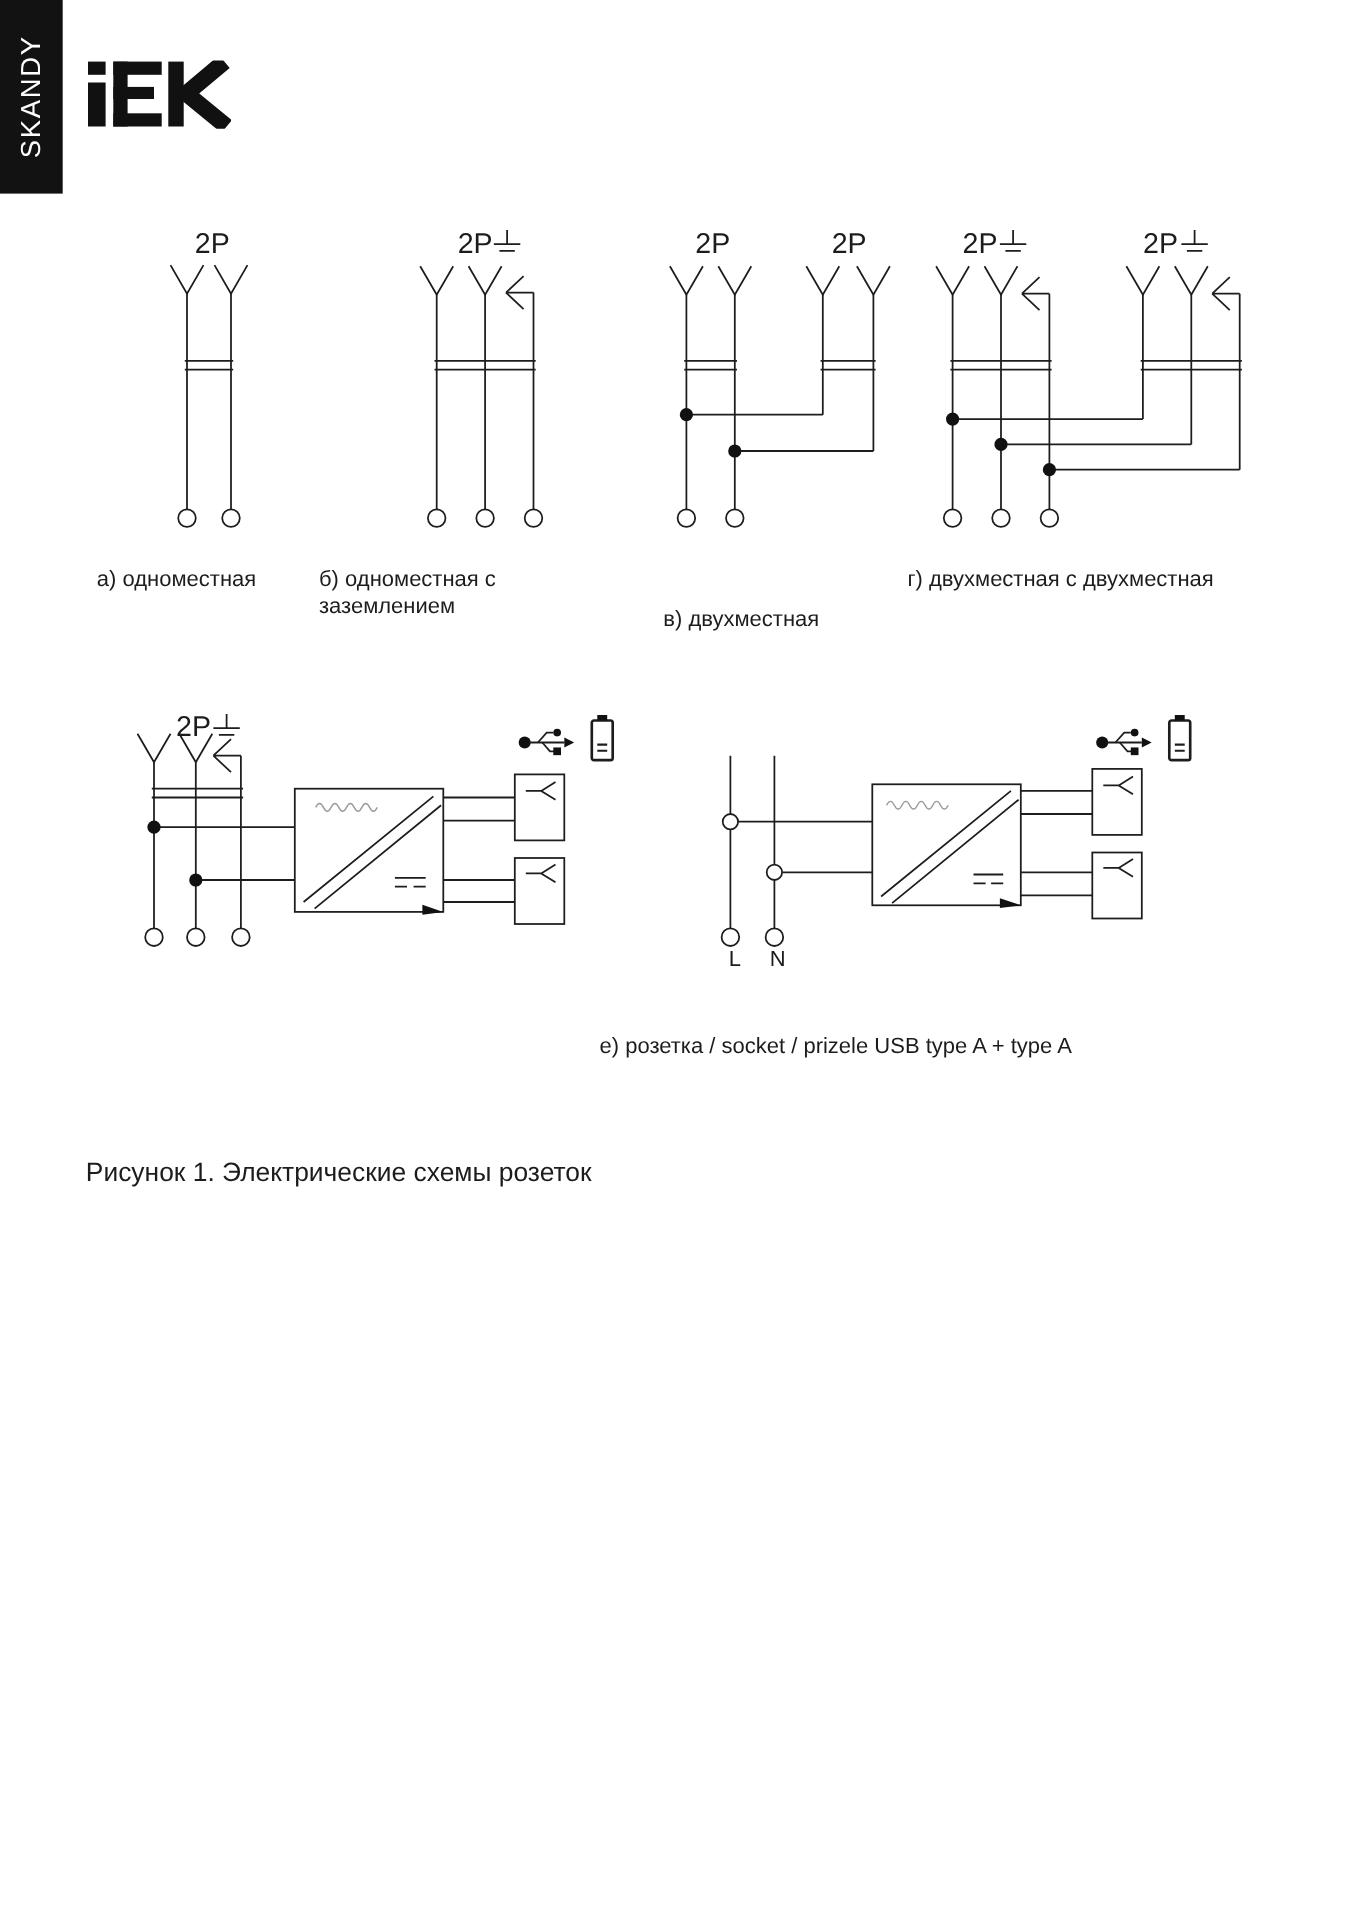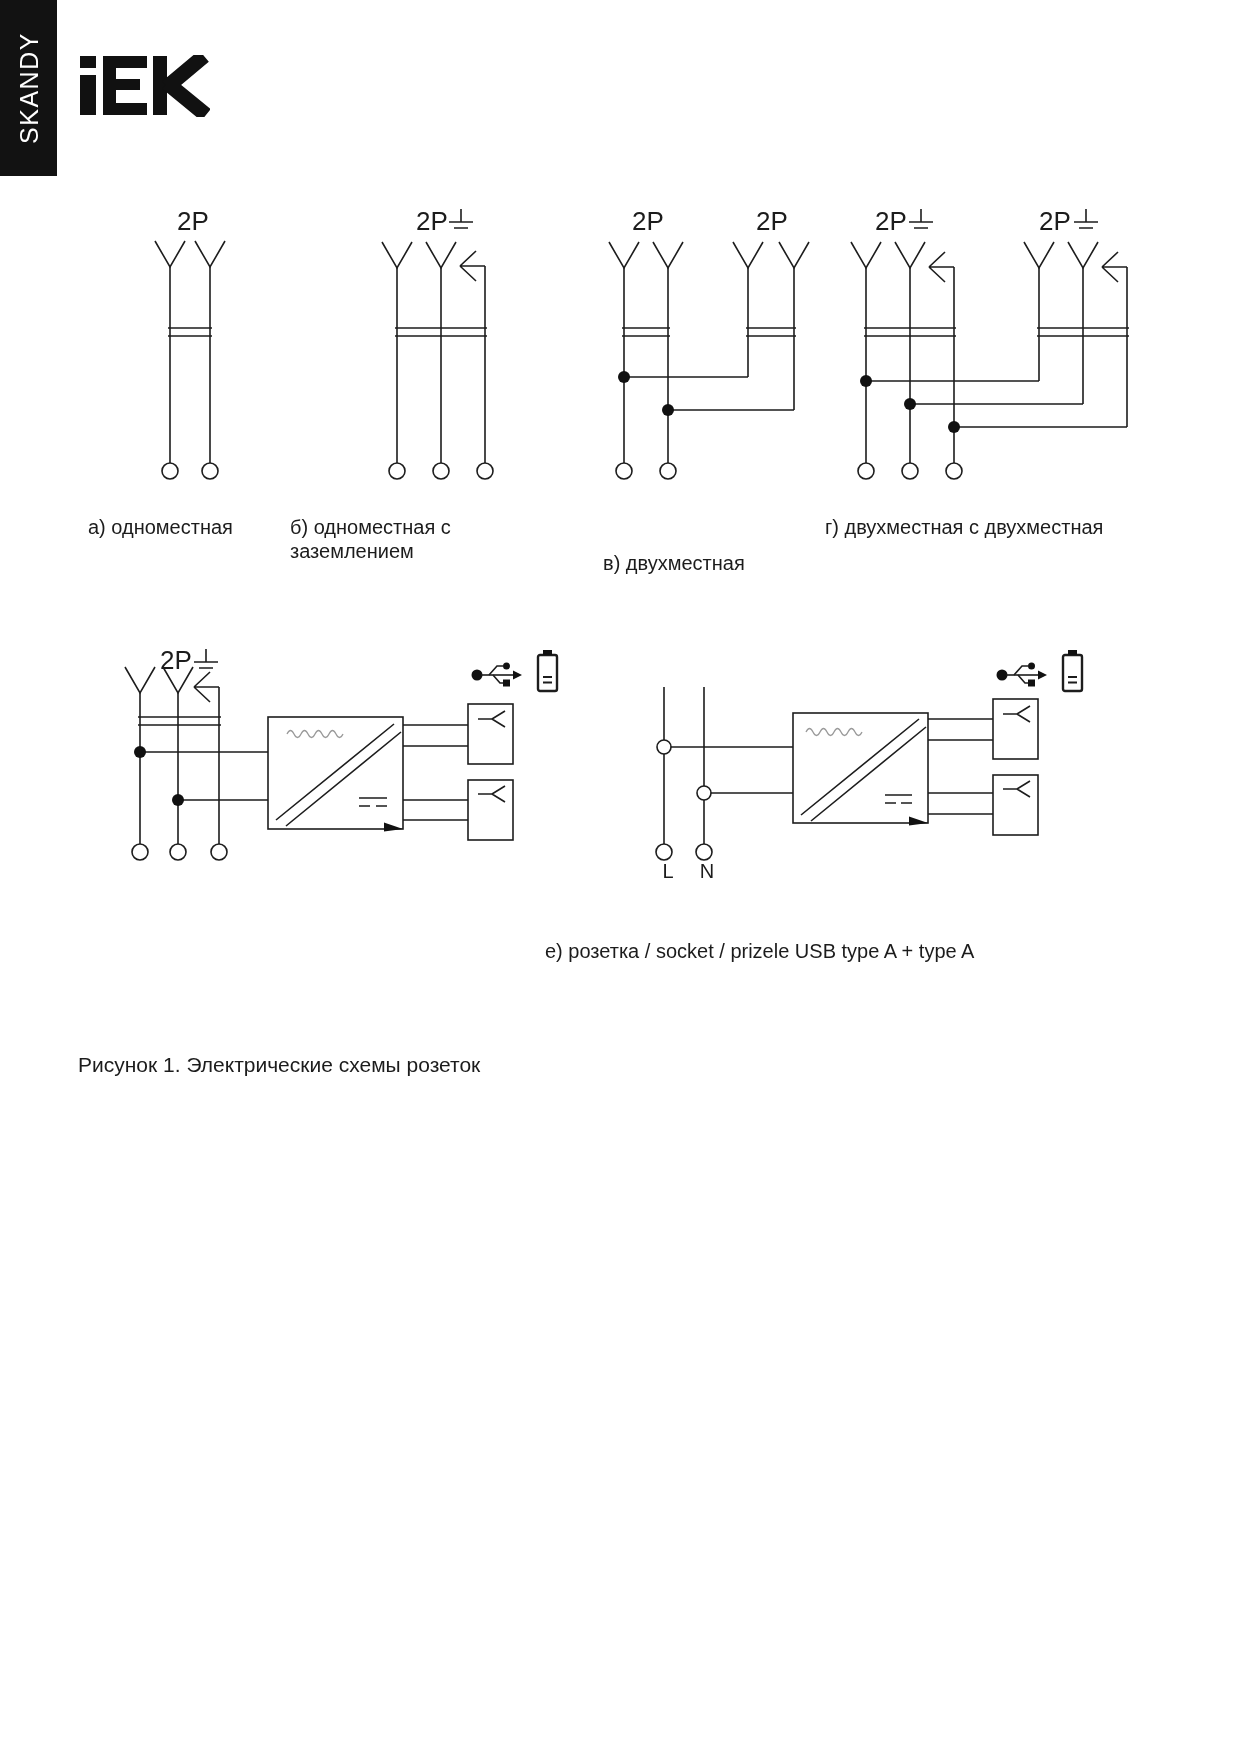--- a/index.html
+++ b/index.html
@@ -11,21 +11,21 @@
   .logo{position:absolute;left:80px;top:55px;width:130px;height:60px;}
   .art{position:absolute;left:0;top:0;}
   svg{font-family:"Liberation Sans",sans-serif;}
   .ln{stroke:#1d1d1d;stroke-width:1.6;fill:none;}
   .blk{fill:#111111;stroke:none;}
   .term{fill:#ffffff;stroke:#1d1d1d;stroke-width:1.6;}
   .wave{stroke:#9a9a9a;stroke-width:1.3;fill:none;}
   .lbl{font-size:26px;fill:#1c1c1c;}
   .lbl2{font-size:20px;fill:#1c1c1c;}
   .cap{position:absolute;font-size:20px;color:#1c1c1c;white-space:nowrap;}
-  .figcap{position:absolute;left:78px;top:1053px;font-size:21px;color:#1c1c1c;white-space:nowrap;}
+  .figcap{position:absolute;left:78px;top:1053px;font-size:24px;color:#1c1c1c;white-space:nowrap;}
 </style>
 </head>
 <body>
 
 <div class="page">
 
   <div class="sidebar">
     <div class="brand-vert">SKANDY</div>
   </div>
 

